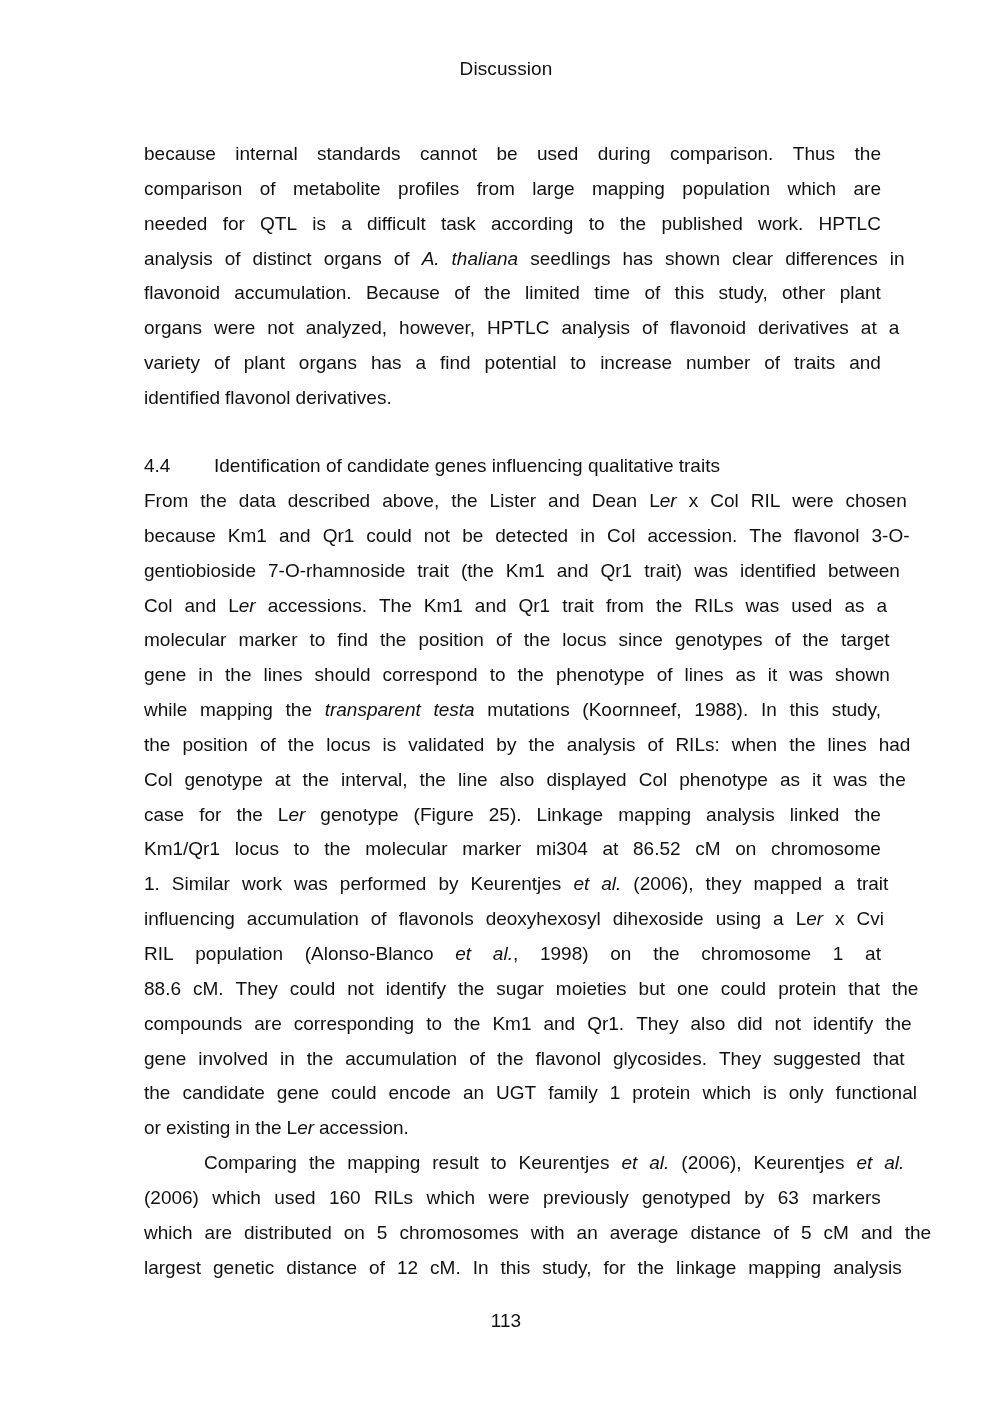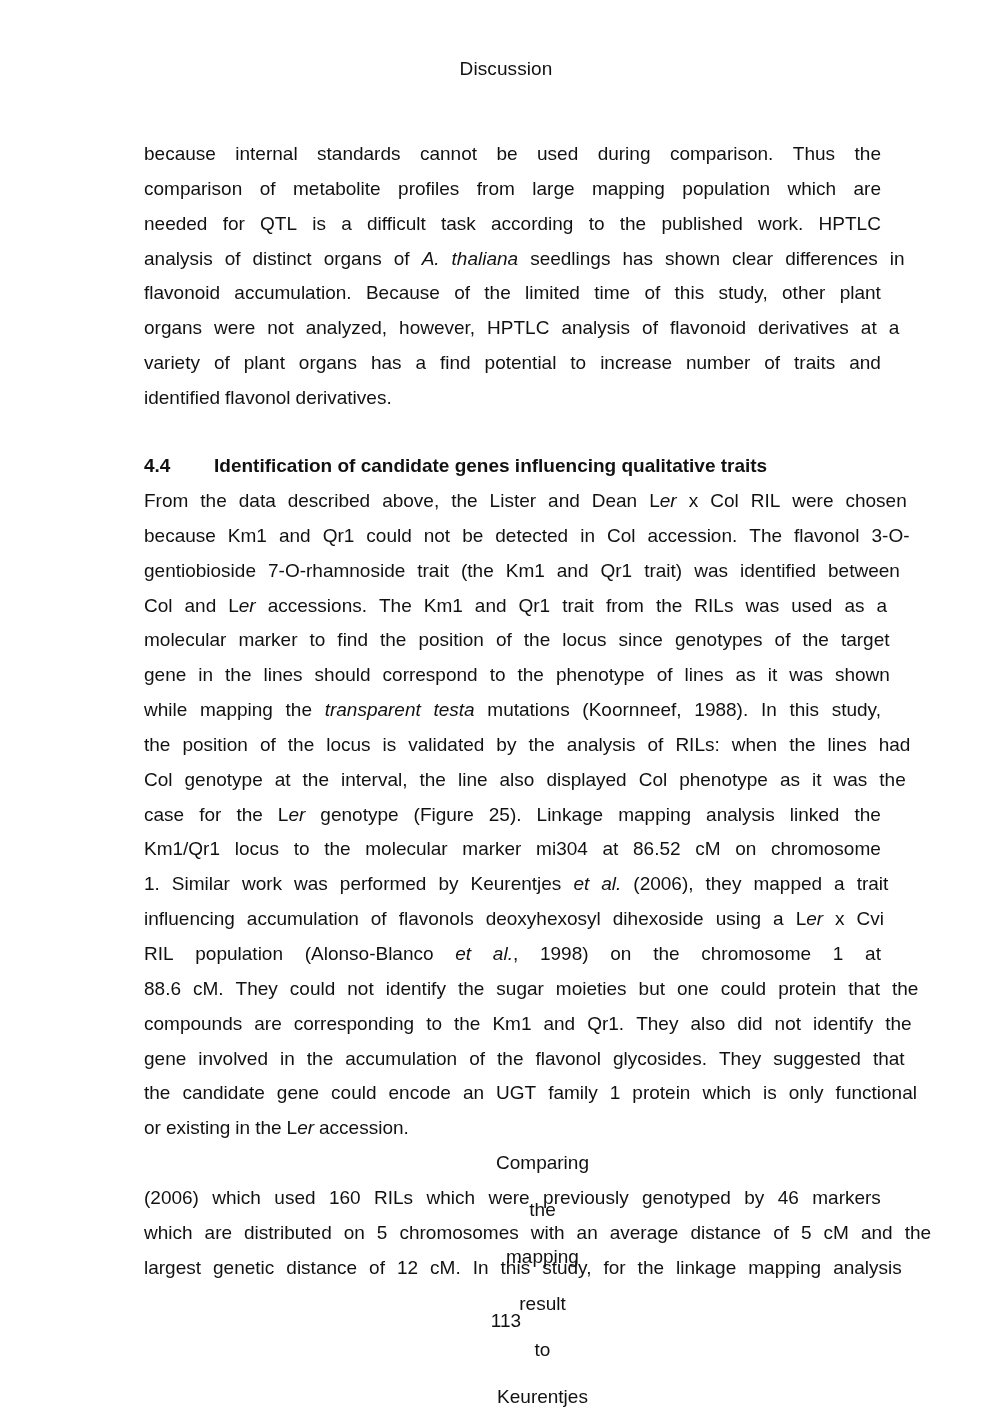--- a/index.html
+++ b/index.html
@@ -3,30 +3,30 @@
 <meta charset="utf-8">
 <style>
   html, body { margin: 0; padding: 0; background: #ffffff; }
   body { width: 1000px; height: 1415px; position: relative; overflow: hidden;
          font-family: "Liberation Sans", sans-serif; color: #111111; }
   .running-header { position: absolute; top: 58px; left: 0; width: 1012px; text-align: center;
                     font-size: 19px; letter-spacing: 0.1px; }
   .body-text { position: absolute; left: 144px; width: 737px; font-size: 19px; line-height: 34.85px; }
   .p1 { top: 137px; }
   .heading { position: absolute; top: 449px; left: 144px; width: 737px; font-size: 19px;
-             font-weight: bold; line-height: 34px; }
+             font-weight: normal; line-height: 34px; }
   .heading .num { display: inline-block; width: 70px; }
   .p2 { top: 484px; }
   .p3 { top: 1146px; }
   .it { font-style: italic; }
   .page-number { position: absolute; top: 1310px; left: 0; width: 1012px; text-align: center; font-size: 19px; }
   
   .jline { display: flex; justify-content: space-between; white-space: nowrap; height: 34.85px; align-items: center; gap: 12px; }
   .jline.last { justify-content: flex-start; gap: 5px; }
-  .jline.indent { padding-left: 60px; flex-direction: column; }
+  .jline.indent { padding-left: 60px; }
 </style>
 </head>
 <body>
 
 <div class="running-header">Discussion</div>
 
 <div class="body-text p1">
     <div class="jline">
       <span><span>because</span></span>
       <span><span>internal</span></span>
@@ -444,21 +444,21 @@
       <span><span>(2006)</span></span>
       <span><span>which</span></span>
       <span><span>used</span></span>
       <span><span>160</span></span>
       <span><span>RILs</span></span>
       <span><span>which</span></span>
       <span><span>were</span></span>
       <span><span>previously</span></span>
       <span><span>genotyped</span></span>
       <span><span>by</span></span>
-      <span><span>46</span></span>
+      <span><span>63</span></span>
       <span><span>markers</span></span>
     </div>
     <div class="jline">
       <span><span>which</span></span>
       <span><span>are</span></span>
       <span><span>distributed</span></span>
       <span><span>on</span></span>
       <span><span>5</span></span>
       <span><span>chromosomes</span></span>
       <span><span>with</span></span>

